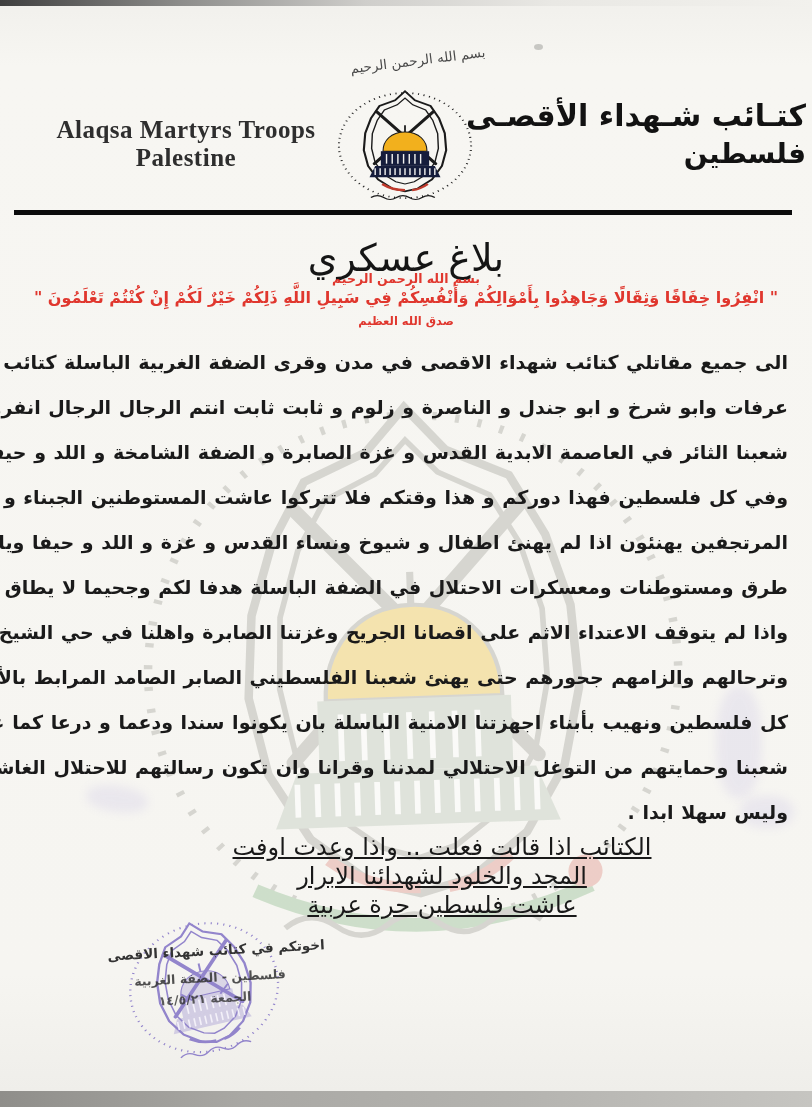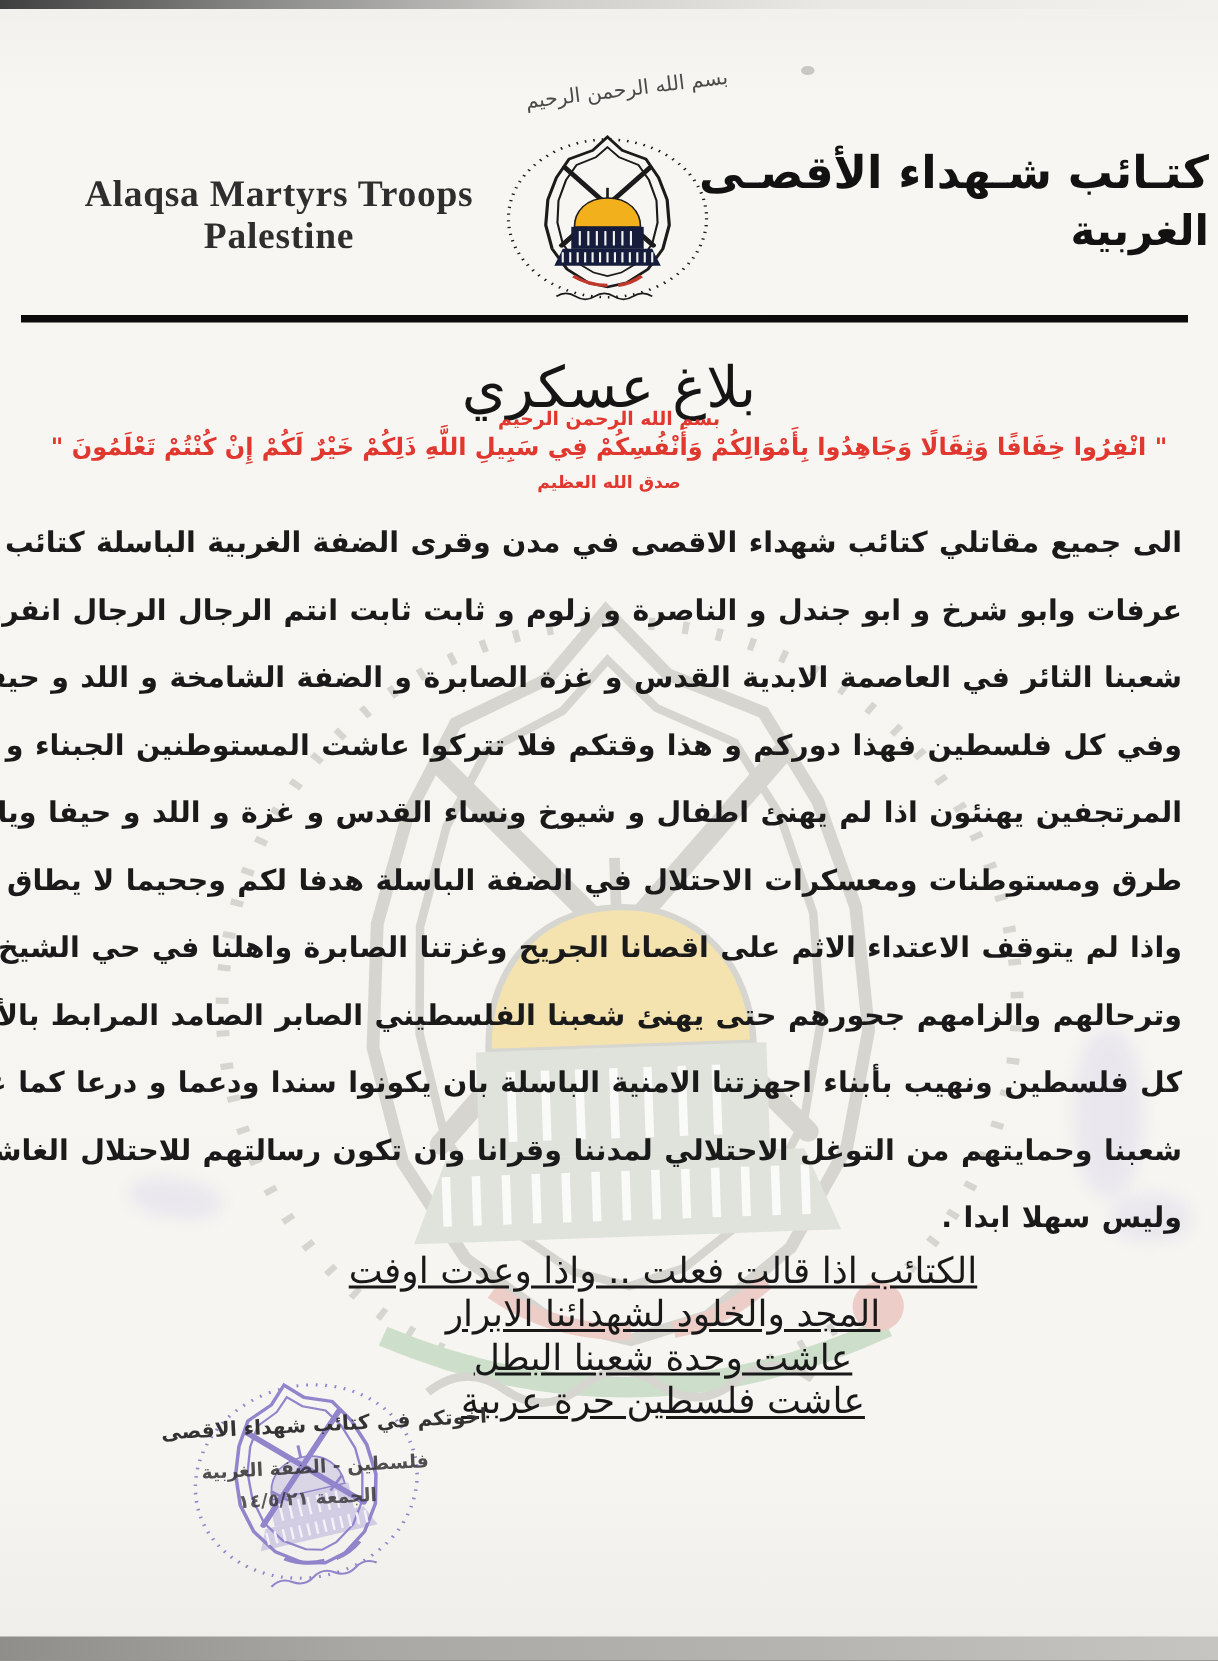--- a/index.html
+++ b/index.html
@@ -112,21 +112,21 @@
           <line x1="142" y1="156" x2="142" y2="168"></line>
         </g>
     <path d="M68 184 q14 11 32 11" fill="none" stroke="#c0392b" stroke-width="4"></path>
     <path d="M132 184 q-10 9 -22 11" fill="none" stroke="#c0392b" stroke-width="4"></path>
 
     <path d="M52 208 q9 -7 18 0 t18 0 t18 0 t18 0 t18 0" fill="none" stroke="#1b1b1b" stroke-width="2"></path>
   </svg>
     </div>
   <div class="org-ar">
     <div class="org-ar-1">كتـائب شـهداء الأقصـى</div>
-    <div class="org-ar-2">الغربية</div>
+    <div class="org-ar-2">فلسطين</div>
   </div>
   <div class="rule"></div>
 
   <h1 class="title">بلاغ عسكري</h1>
   <div class="basmala">بسم الله الرحمن الرحيم</div>
   <div class="verse">" انْفِرُوا خِفَافًا وَثِقَالًا وَجَاهِدُوا بِأَمْوَالِكُمْ وَأَنْفُسِكُمْ فِي سَبِيلِ اللَّهِ ذَلِكُمْ خَيْرٌ لَكُمْ إِنْ كُنْتُمْ تَعْلَمُونَ "</div>
   <div class="verse-attr">صدق الله العظيم</div>
 
   <div class="watermark emblem-slot">
       <svg viewBox="0 0 200 230" preserveAspectRatio="none" xmlns="http://www.w3.org/2000/svg">
@@ -185,21 +185,20 @@
     <div class="bline">واذا لم يتوقف الاعتداء الاثم على اقصانا الجريح وغزتنا الصابرة واهلنا في حي الشيخ جراح ولتجعلوا</div>
     <div class="bline">وترحالهم والزامهم جحورهم حتى يهنئ شعبنا الفلسطيني الصابر الصامد المرابط بالأمن و الامان في</div>
     <div class="bline">كل فلسطين ونهيب بأبناء اجهزتنا الامنية الباسلة بان يكونوا سندا ودعما و درعا كما عهدناهم لكل ابناء</div>
     <div class="bline">شعبنا وحمايتهم من التوغل الاحتلالي لمدننا وقرانا وان تكون رسالتهم للاحتلال الغاشم دخولكم ممنوع</div>
     <div class="bline short">وليس سهلا ابدا .</div>
   </div>
 
   <div class="closing">
     <div class="cline">الكتائب اذا قالت فعلت   .. واذا وعدت اوفت</div>
     <div class="cline">المجد والخلود لشهدائنا الابرار</div>
-    <div class="cline">عاشت وحدة شعبنا البطل</div>
     <div class="cline">عاشت فلسطين حرة عربية</div>
   </div>
 
   <div class="stamp">
     <div class="emblem-slot stamp-emblem">
         <svg viewBox="0 0 200 230" preserveAspectRatio="none" xmlns="http://www.w3.org/2000/svg">
     <circle cx="100" cy="116" r="93" fill="none" stroke="#8272c6" stroke-width="3" stroke-dasharray="1.5 6.5"></circle>
     <path d="M100 20 L86 36 L64 46 L52 68 L44 94 L42 124 L48 152 L62 176 L82 192 L100 197 L118 192 L138 176 L152 152 L158 124 L156 94 L148 68 L136 46 L114 36 Z" fill="none" stroke="#8272c6" stroke-width="3"></path>
     <path d="M100 32 L89 44 L71 53 L61 71 L54 95 L53 121 L58 146 L70 167 L87 180 L100 184 L113 180 L130 167 L142 146 L147 121 L146 95 L139 71 L129 53 L111 44 Z" fill="none" stroke="#8272c6" stroke-width="2"></path>
     <g stroke="#8272c6" stroke-width="5" stroke-linecap="round">

